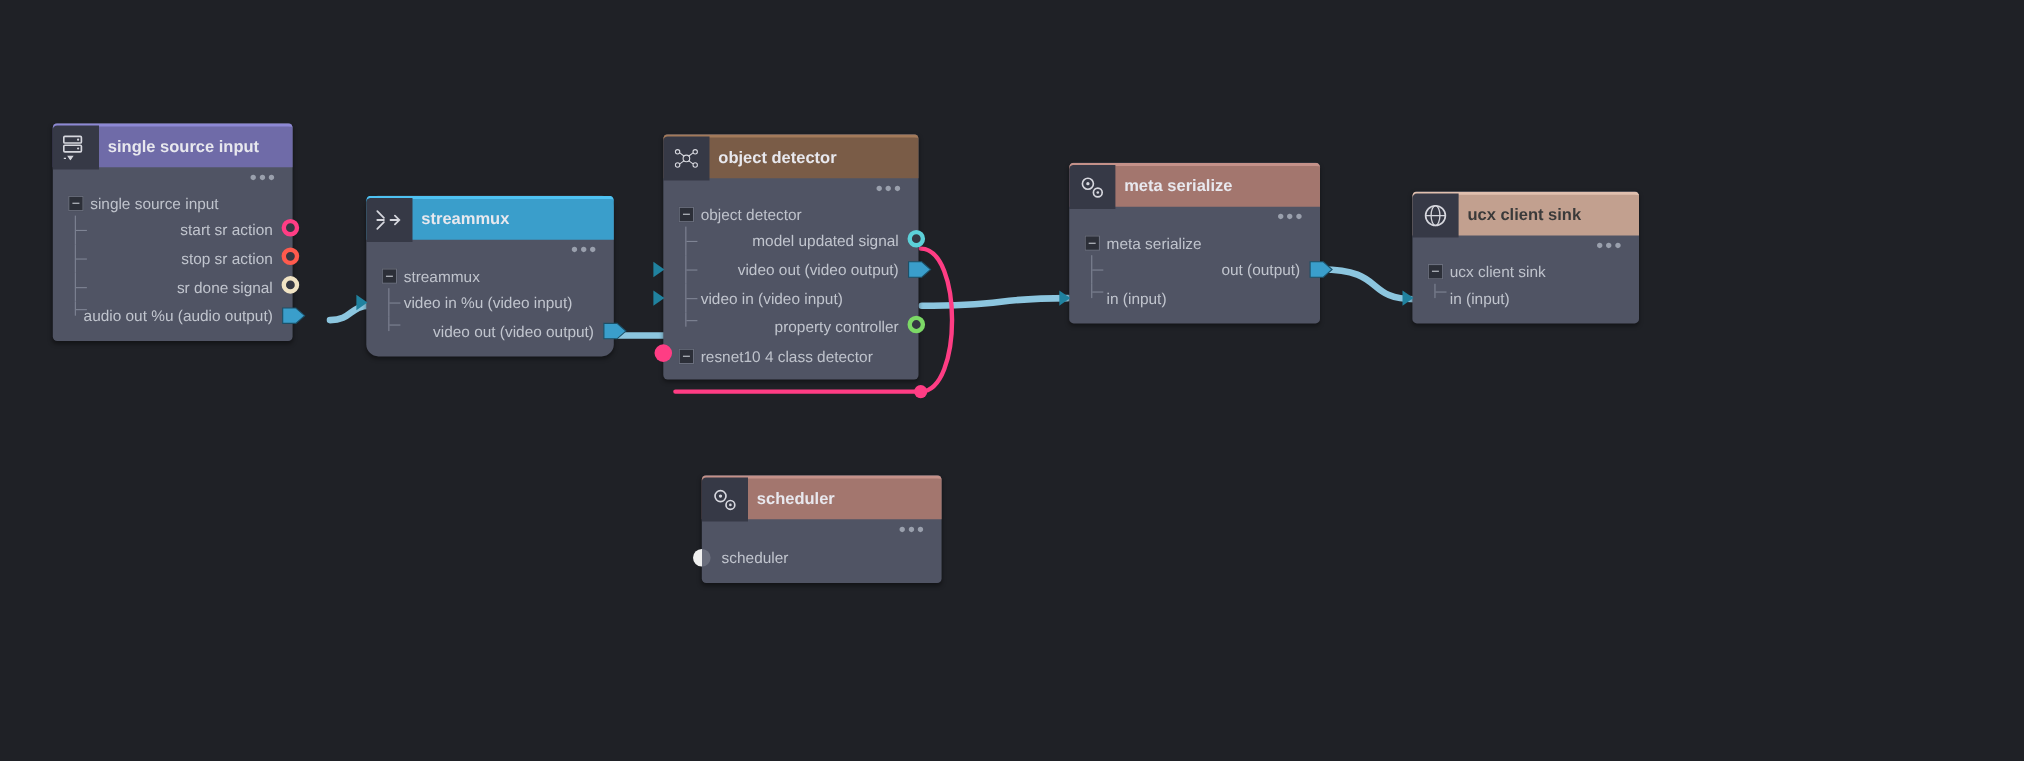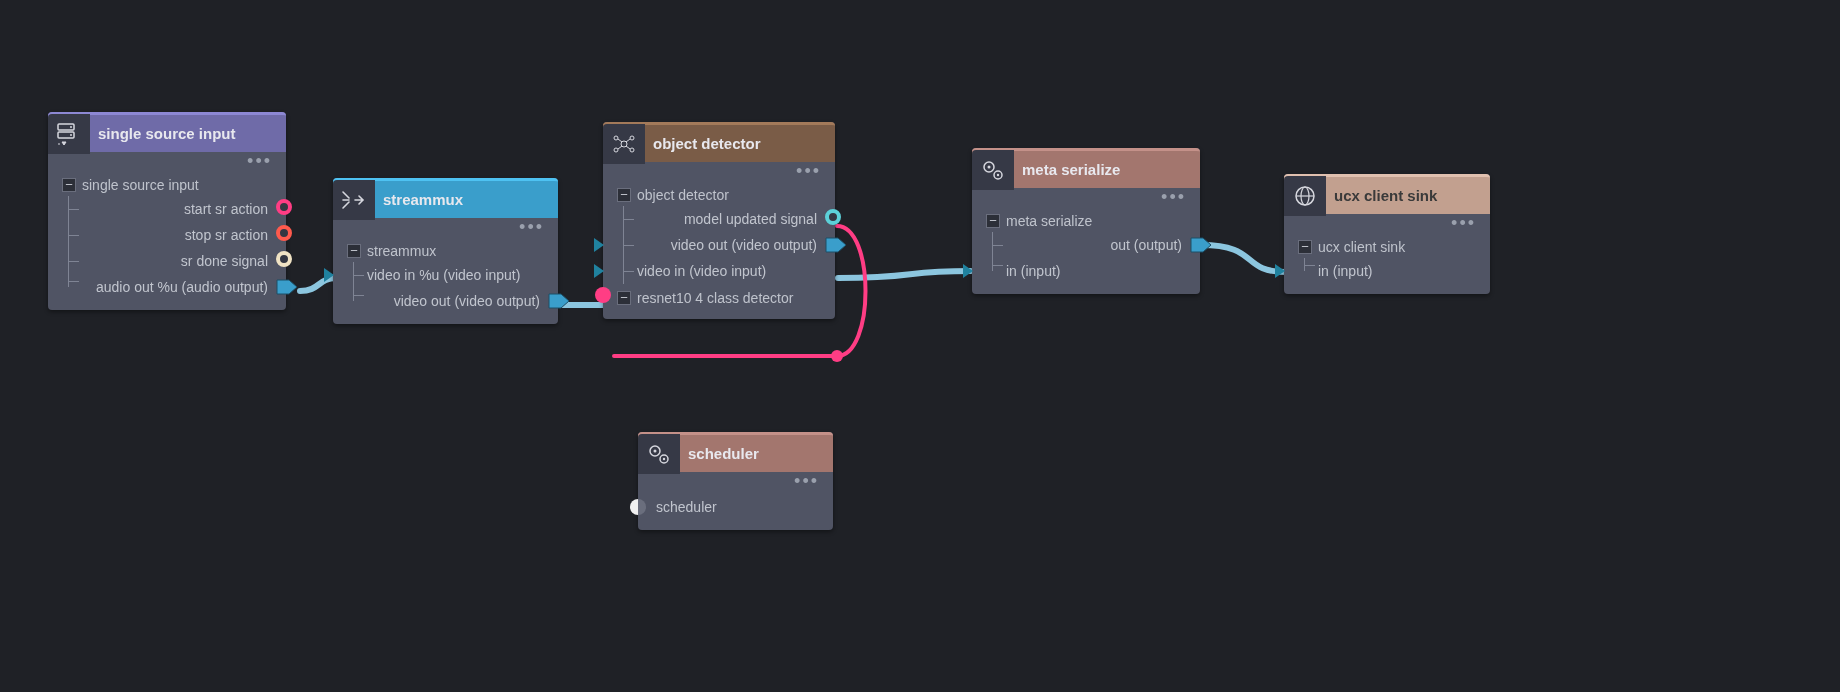--- a/index.html
+++ b/index.html
@@ -107,21 +107,21 @@
   <path d="M561 305 C 590 305, 580 305, 606 305" stroke="#8cc6df" stroke-width="6" fill="none" stroke-linecap="round"></path>
 
   <path d="M838 278 C 920 278, 900 271, 971 271" stroke="#8cc6df" stroke-width="6" fill="none" stroke-linecap="round"></path>
 
   <path d="M1201 245 C 1260 245, 1240 272, 1286 272" stroke="#8cc6df" stroke-width="6" fill="none" stroke-linecap="round"></path>
 
   <path d="M837 226 C 875 226, 875 356, 837 356 L 614 356" stroke="#ff3d84" stroke-width="4" fill="none" stroke-linecap="round"></path>
   <circle cx="837" cy="356" r="6" fill="#ff3d84"></circle>
 </svg>
 
-<div class="node" style="left:48px; top:112px; width:238px;">
+<div class="node" style="left:48px; top:112px; width:218px;">
   <div class="node-header hdr-purple">
     <div class="icon-box">
       <svg width="26" height="24" viewBox="0 0 26 24">
           <rect x="2" y="2" width="16" height="6" rx="1" fill="none" stroke="#d6d7de" stroke-width="1.5"></rect>
           <rect x="2" y="10" width="16" height="6" rx="1" fill="none" stroke="#d6d7de" stroke-width="1.5"></rect>
           <path d="M6 20 l4 0 l-2 3 z M4 22 l-2 0" fill="#d6d7de" stroke="#d6d7de"></path>
           <circle cx="15" cy="5" r="1" fill="#d6d7de"></circle>
           <circle cx="15" cy="13" r="1" fill="#d6d7de"></circle>
         </svg>
     </div>
@@ -157,21 +157,21 @@
     <div class="port-row right">
       <span class="branch last"></span>
       <span class="port-label">audio out %u (audio output)</span>
       <span class="sock out"><svg width="22" height="20">
             <path d="M1 3 h12 l8 7 l-8 7 h-12 z" fill="#3a9ecb" stroke="#1c4f66" stroke-width="1"></path>
           </svg></span>
     </div>
   </div>
 </div>
 
-<div class="node" style="left:333px; top:178px; width:225px;">
+<div class="node" style="left:333px; top:178px; width:225px;border-radius:11px;">
   <div class="node-header hdr-blue">
     <div class="icon-box">
       <svg width="26" height="22">
           <path d="M2 3 l6 6 M2 19 l6 -6 M2 11 h6 M14 11 h8 M18 7 l4 4 l-4 4" stroke="#d6d7de" stroke-width="1.6" fill="none" stroke-linecap="round"></path>
         </svg>
     </div>
     <div class="node-title">streammux</div>
   </div>
   <div class="ellipsis-row">•••</div>
   <div class="node-body">
@@ -233,20 +233,27 @@
             <path d="M1 3 l10 7 l-10 7 z" fill="#20829f"></path>
           </svg></span>
     </div>
     <div class="port-row left">
       <span class="branch"></span>
       <span class="port-label">video in (video input)</span>
       <span class="sock in"><svg width="22" height="20">
             <path d="M1 3 l10 7 l-10 7 z" fill="#20829f"></path>
           </svg></span>
     </div>
+    <div class="port-row right">
+      <span class="branch last"></span>
+      <span class="port-label">property controller</span>
+      <span class="sock out">
+          <span class="ring green"></span>
+        </span>
+    </div>
     <div class="section-row" style="padding-top:6px;">
       <span class="toggle">−</span>
       <span>resnet10 4 class detector</span>
       <span class="sock in" style="left:-8px; top:auto; transform:none; position:absolute; margin-top:-2px;">
           <span class="dot-pink-solid"></span>
         </span>
     </div>
   </div>
 </div>
 
@@ -305,21 +312,21 @@
     <div class="port-row left">
       <span class="branch last"></span>
       <span class="port-label">in (input)</span>
       <span class="sock in"><svg width="22" height="20">
             <path d="M1 3 l10 7 l-10 7 z" fill="#20829f"></path>
           </svg></span>
     </div>
   </div>
 </div>
 
-<div class="node" style="left:638px; top:432px; width:195px;">
+<div class="node" style="left:638px; top:432px; width:218px;">
   <div class="node-header hdr-pink">
     <div class="icon-box">
       <svg width="26" height="24">
           <circle cx="9" cy="9" r="5" fill="none" stroke="#d6d7de" stroke-width="1.5"></circle>
           <circle cx="9" cy="9" r="1.5" fill="#d6d7de"></circle>
           <circle cx="18" cy="17" r="4" fill="none" stroke="#d6d7de" stroke-width="1.5"></circle>
           <circle cx="18" cy="17" r="1.2" fill="#d6d7de"></circle>
         </svg>
     </div>
     <div class="node-title">scheduler</div>

